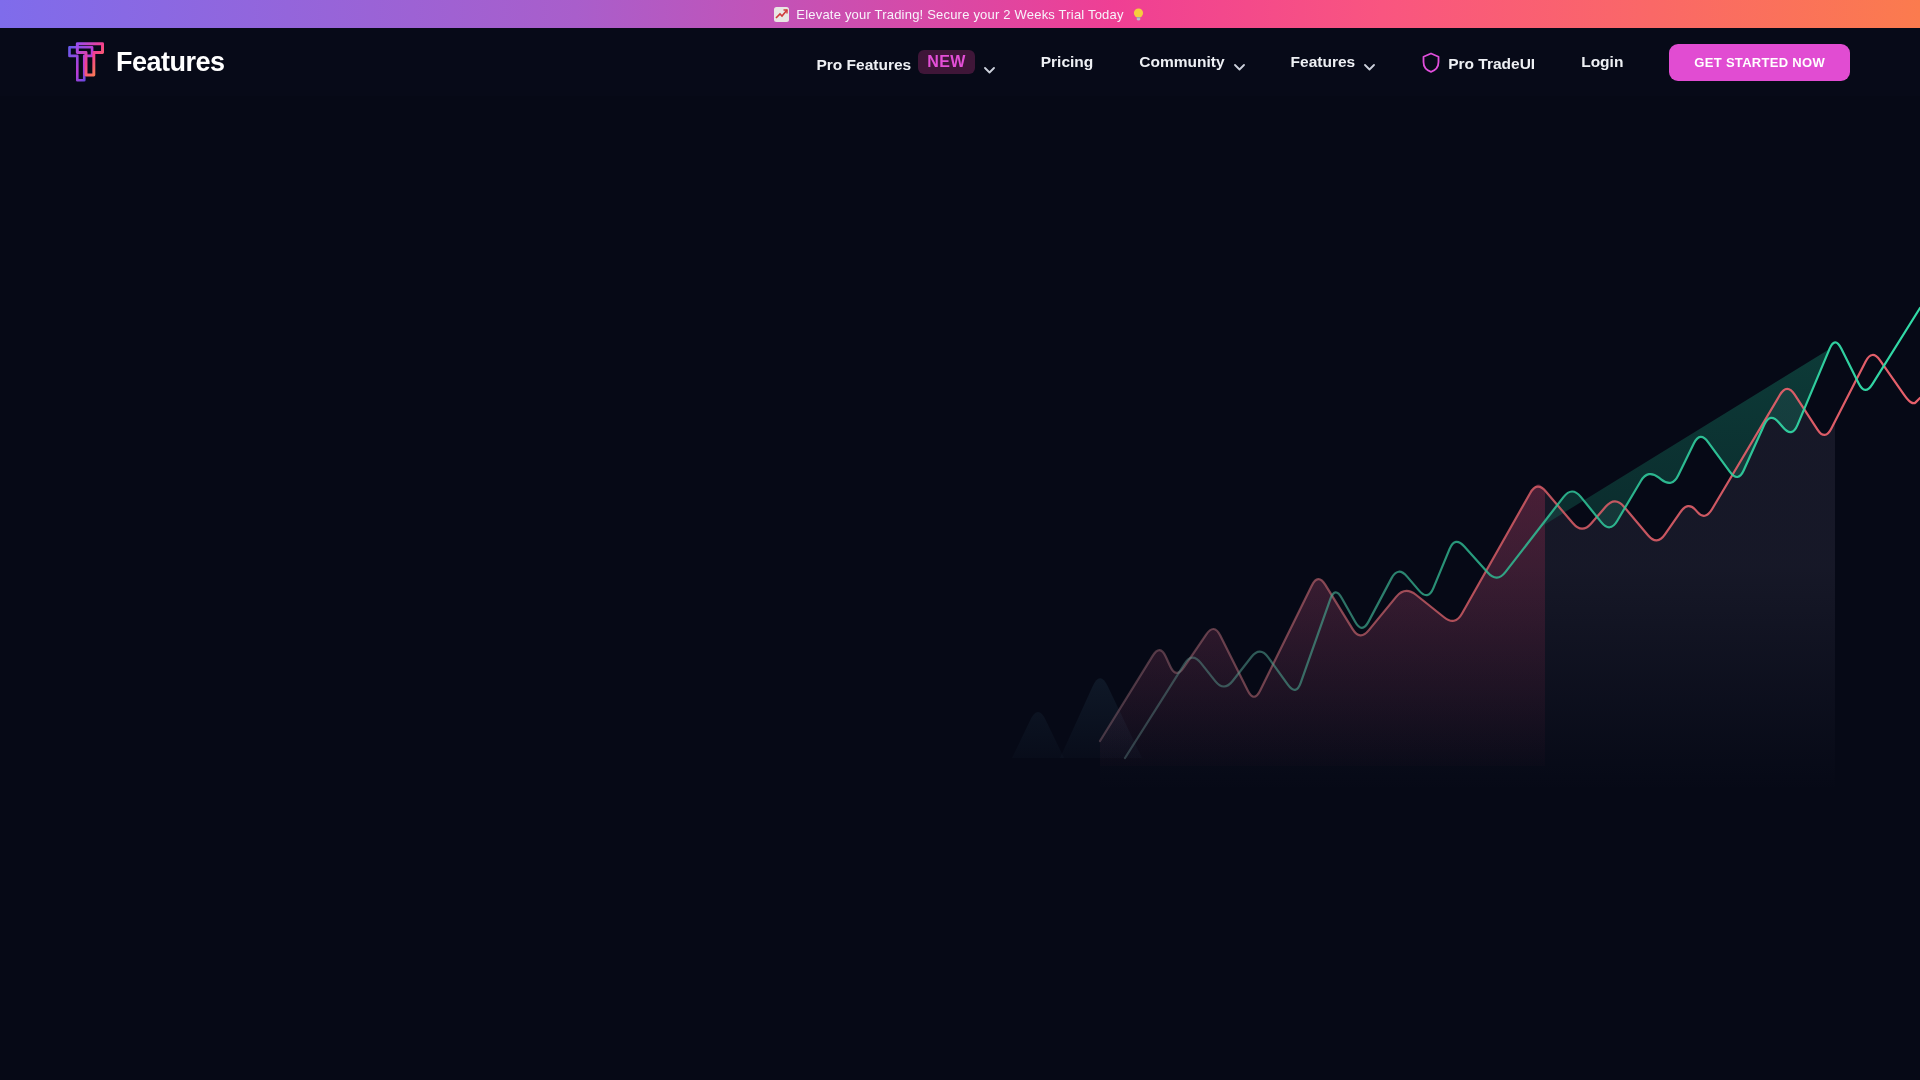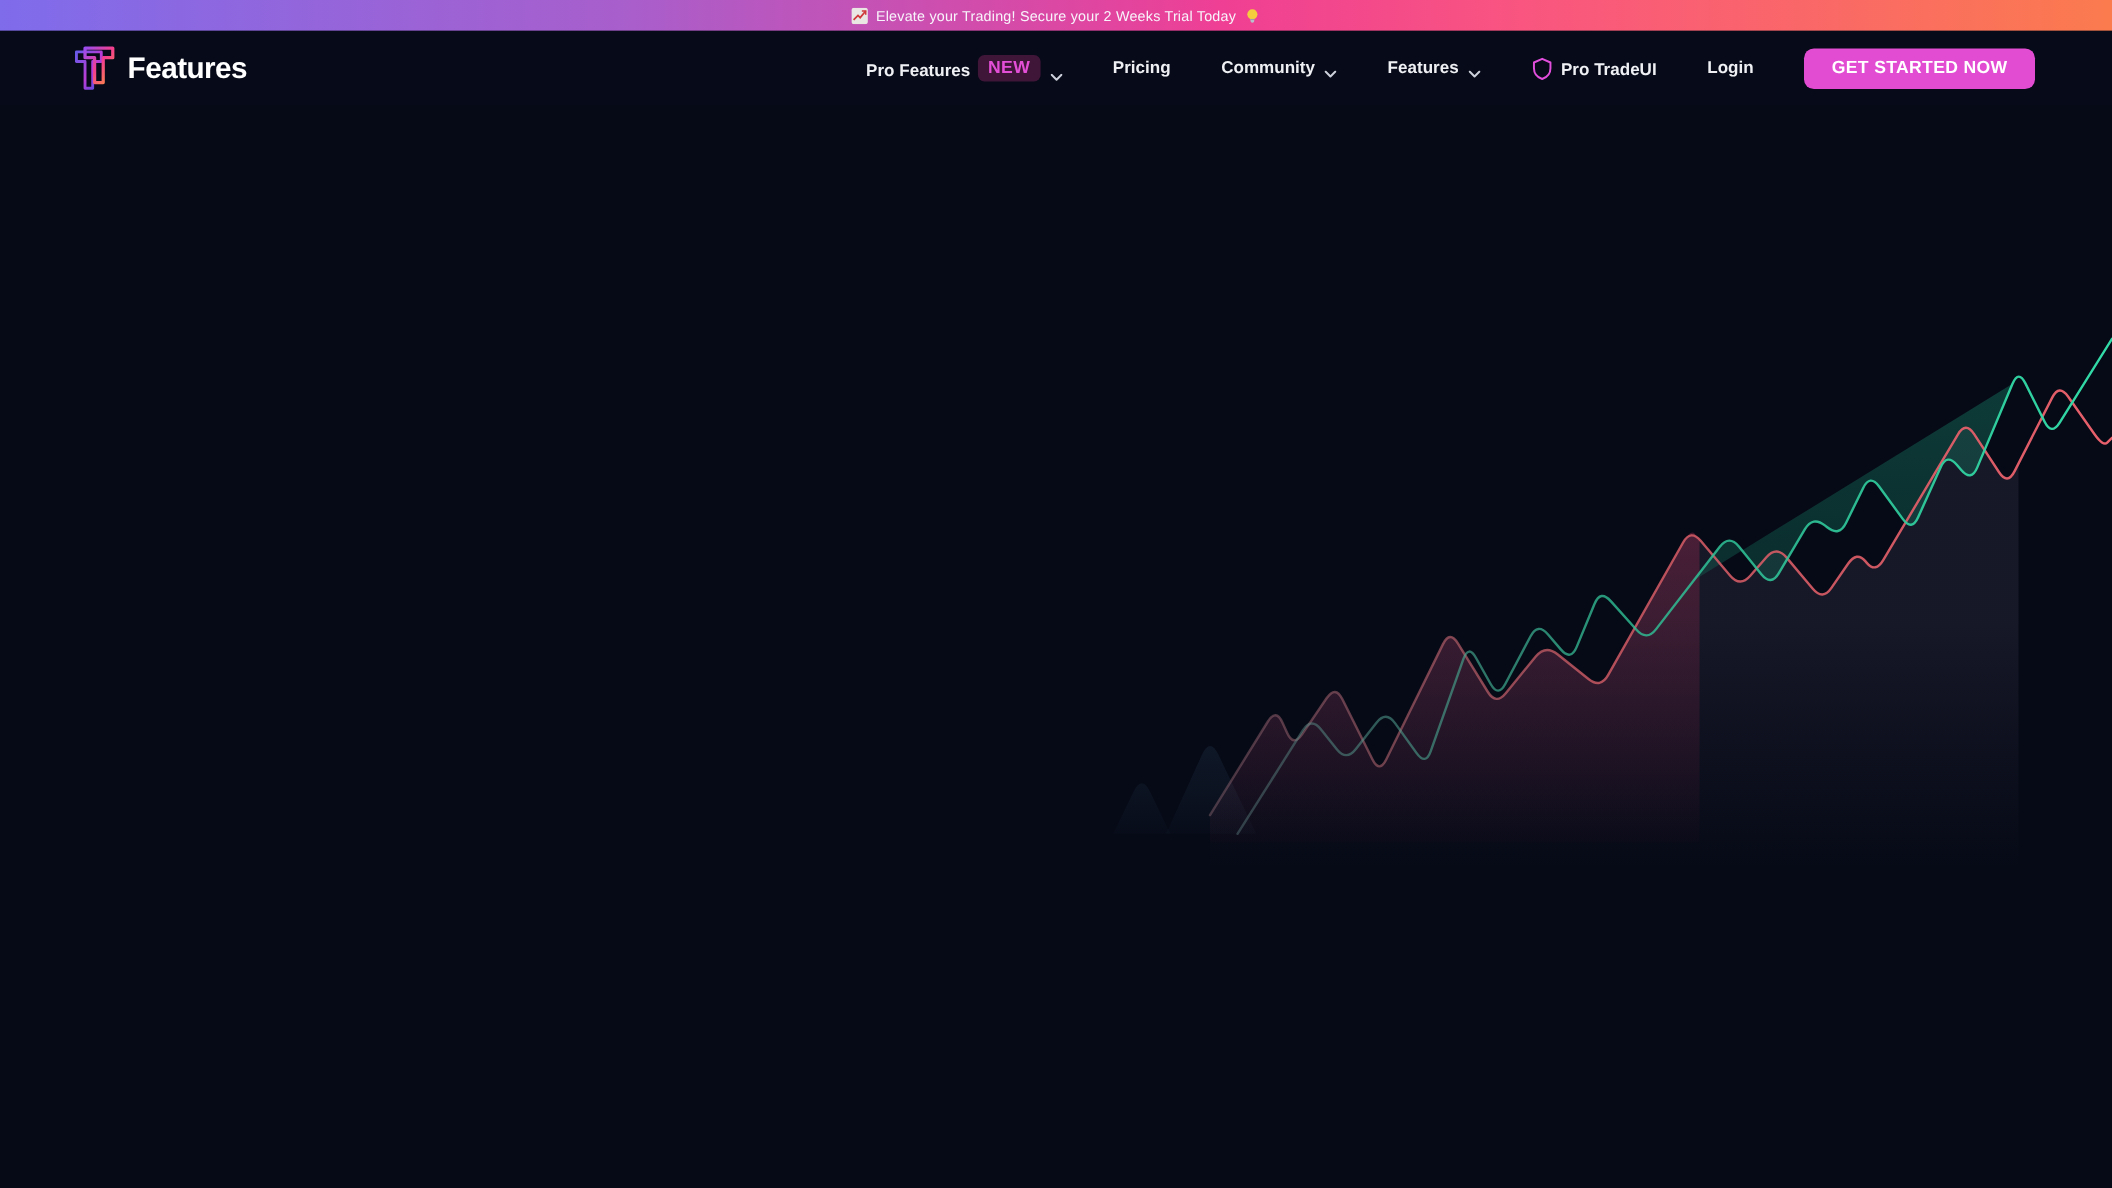--- a/index.html
+++ b/index.html
@@ -36,21 +36,21 @@
   .badge-new {
     background:#3f1638; color:#e44fd7;
     font-size:16px; font-weight:700; letter-spacing:.4px;
     padding:4px 9px; border-radius:6px; line-height:1;
   }
   .chev { display:inline-flex; margin-left:2px; }
   .cta-btn {
     background:#e14cd2; color:#ffffff; border:none;
     height:37px; padding:0 25px; border-radius:9px;
     font-family:"Liberation Sans", sans-serif;
-    font-size:16px; font-weight:700; letter-spacing:.3px;
+    font-size:13px; font-weight:700; letter-spacing:.3px;
     cursor:pointer;
   }
   
   .hero { position:relative; width:1920px; height:984px; overflow:hidden; }
   .hero-chart { position:absolute; left:1000px; top:190px; }
 </style>
 </head>
 <body>
 
 <div class="banner">

